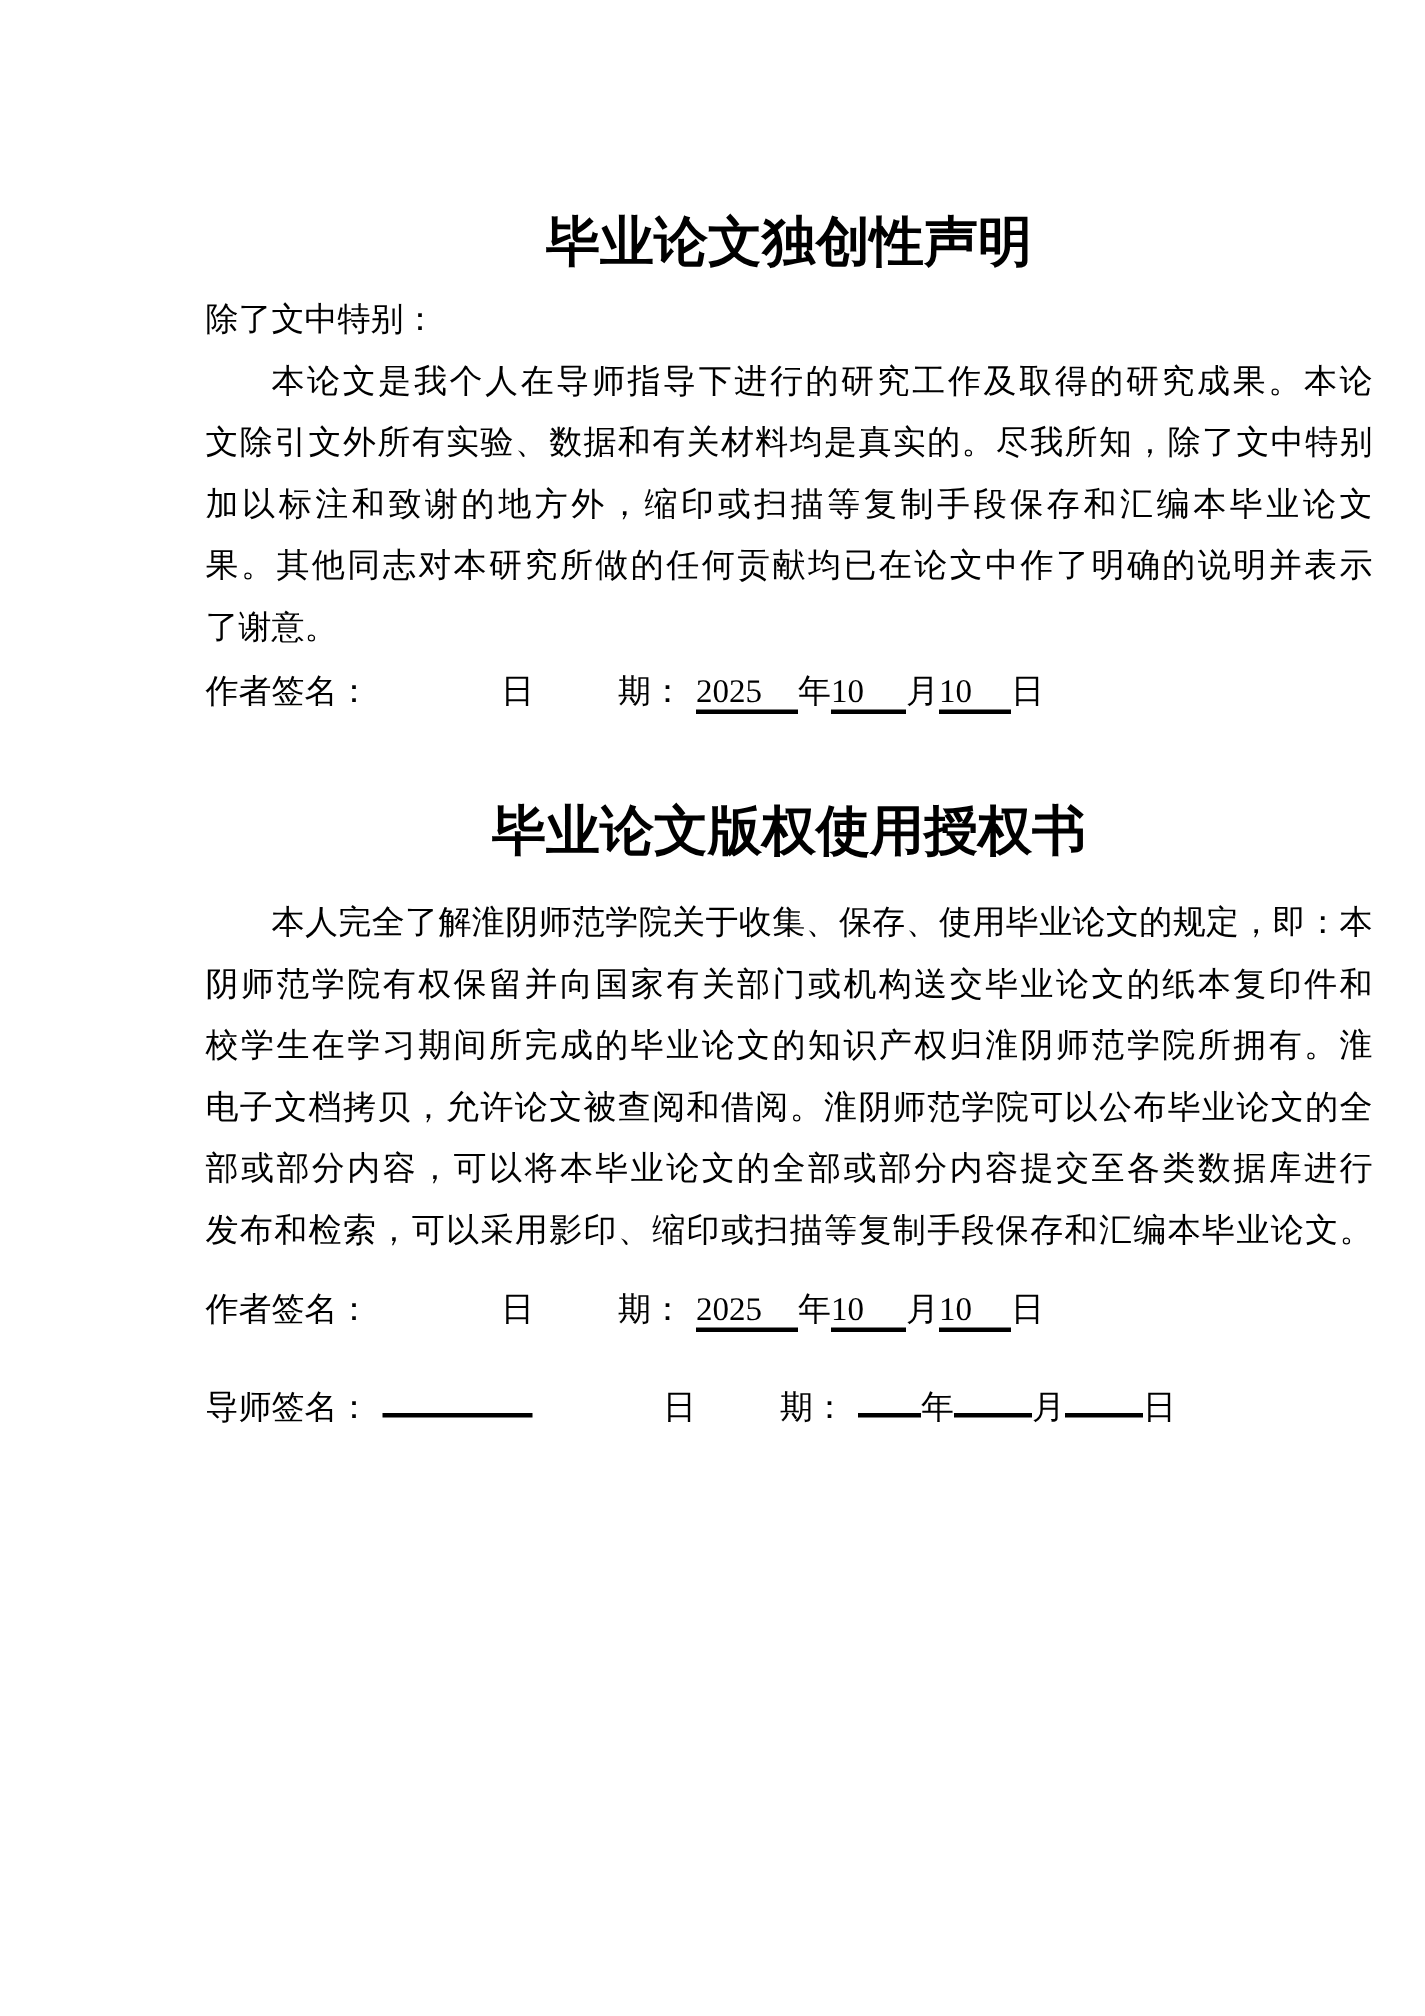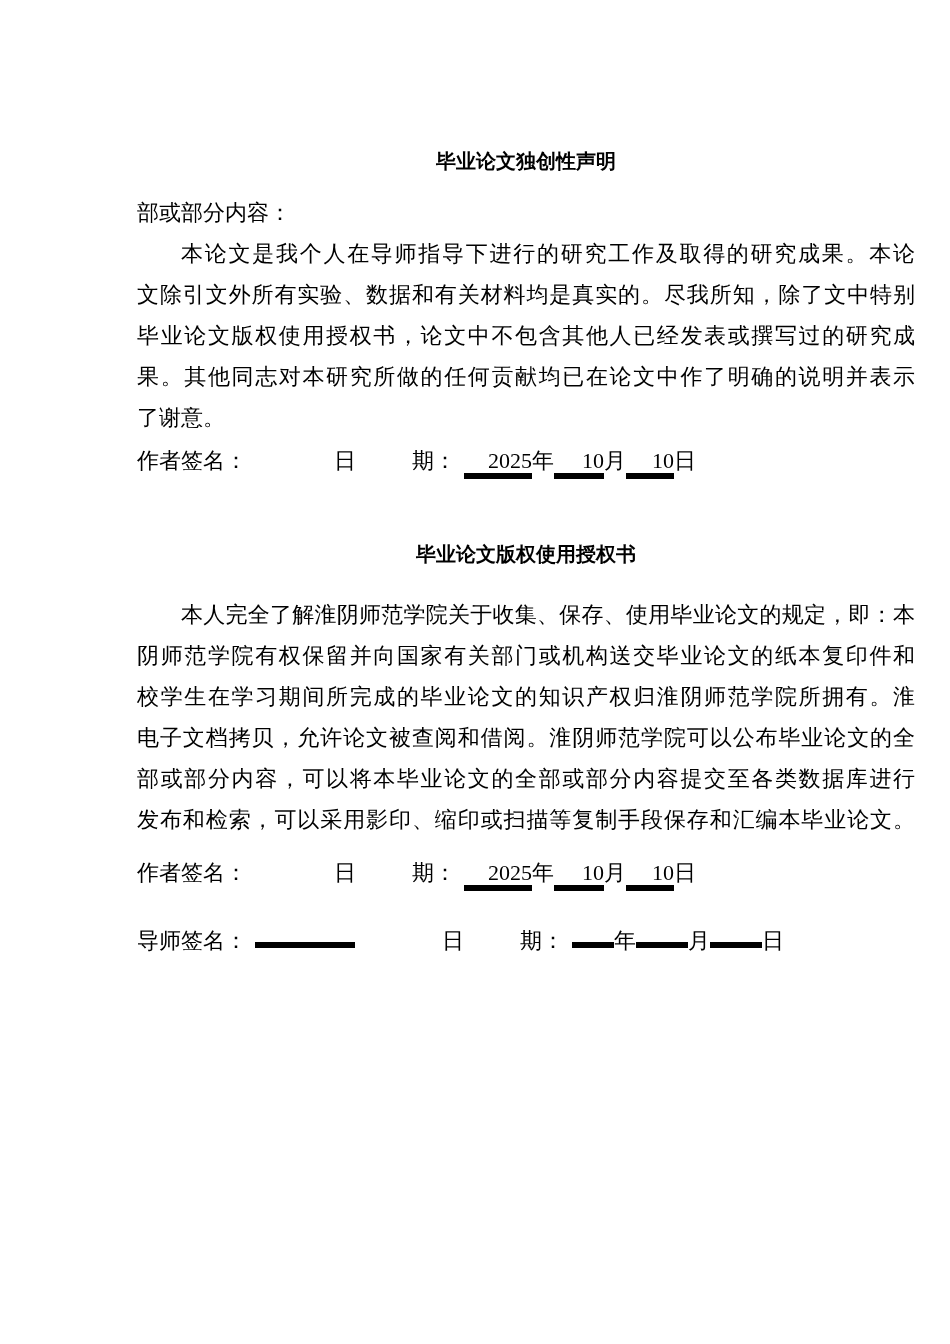--- a/index.html
+++ b/index.html
@@ -12,21 +12,21 @@
     box-sizing: border-box;
     padding: 0 35px 0 137px;
     color: #000000;
     font-family: "Liberation Serif", serif;
     font-size: 22px;
     overflow: hidden;
   }
   .doc-title {
     font-family: "Liberation Sans", sans-serif;
     font-weight: bold;
-    font-size: 20px;
+    font-size: 36px;
     line-height: 36px;
     text-align: center;
     margin: 0;
   }
   .t1 { margin-top: 143px; }
   .t2 { margin-top: 55px; }
   .body-line {
     line-height: 41px;
     font-size: 22px;
   }
@@ -46,48 +46,48 @@
   }
   .sig1 { margin-top: -10px; }
   .sig2 { margin-top: 0; }
   .sig3 { margin-top: 4px; }
   .sp { display: inline-block; height: 1px; }
   .w87 { width: 87px; }
   .w56 { width: 56px; }
   .w8  { width: 8px; }
   .uline {
     display: inline-block;
-    border-bottom: 6px solid #000000;
-    text-align: right;
+    border-bottom: 3px solid #000000;
+    text-align: left;
     line-height: 25px;
     height: 25px;
     box-sizing: content-box;
     margin-top: 20px;
   }
   .uyear  { width: 68px; }
   .umonth { width: 50px; }
   .uday   { width: 48px; }
   .uname  { width: 100px; }
   .ublank-y { width: 42px; }
   .ublank-m { width: 52px; }
   .ublank-d { width: 52px; }
 </style>
 </head>
 <body>
 
 <div class="page">
 
   <h1 class="doc-title t1">毕业论文独创性声明</h1>
 
-  <div class="body-line intro">部或部分内容：</div>
+  <div class="body-line intro">除了文中特别：</div>
 
   <div class="paragraph">
       <div class="body-line indent">本论文是我个人在导师指导下进行的研究工作及取得的研究成果。本论</div>
       <div class="body-line">文除引文外所有实验、数据和有关材料均是真实的。尽我所知，除了文中特别</div>
-      <div class="body-line">毕业论文版权使用授权书，论文中不包含其他人已经发表或撰写过的研究成</div>
+      <div class="body-line">加以标注和致谢的地方外，缩印或扫描等复制手段保存和汇编本毕业论文</div>
       <div class="body-line">果。其他同志对本研究所做的任何贡献均已在论文中作了明确的说明并表示</div>
       <div class="body-line no-just">了谢意。</div>
     </div>
 
   <div class="sig-row sig1">
     <span>作者签名：</span><span class="sp w87"></span><span>日</span><span class="sp w56"></span><span>期：</span><span class="sp w8"></span><span class="uline uyear">2025</span><span>年</span><span class="uline umonth">10</span><span>月</span><span class="uline uday">10</span><span>日</span>
   </div>
 
   <h1 class="doc-title t2">毕业论文版权使用授权书</h1>
 

